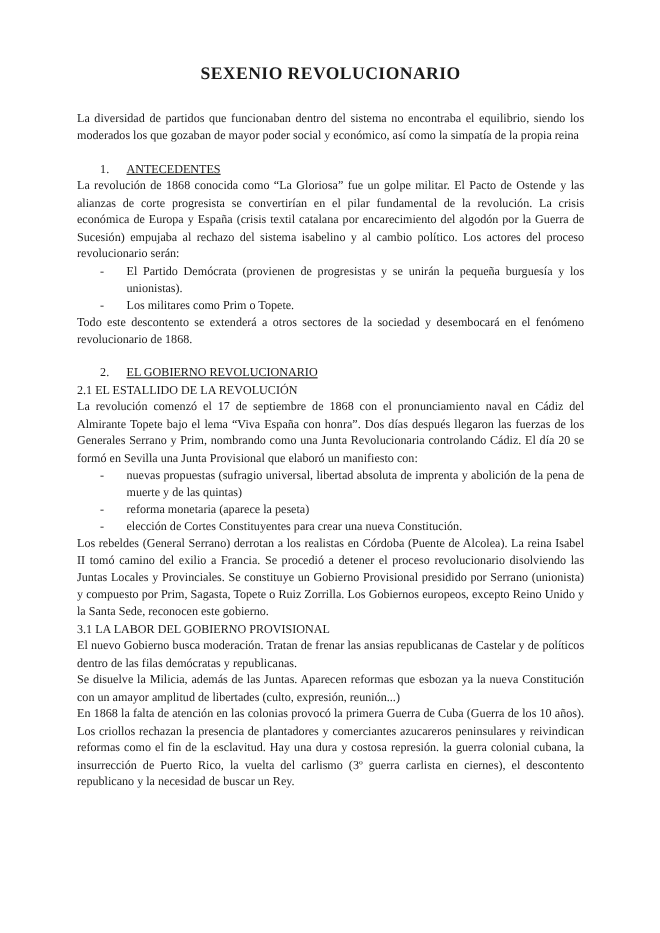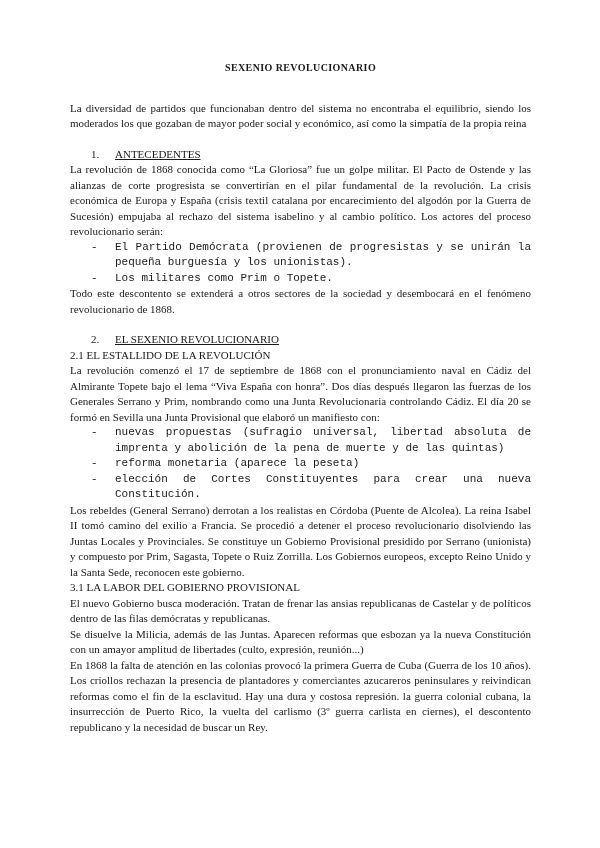--- a/index.html
+++ b/index.html
@@ -13,21 +13,21 @@
     box-sizing: border-box;
     padding: 60px 69px 0 70px;
     background: #ffffff;
     font-family: "Liberation Serif", "DejaVu Serif", serif;
     font-size: 11px;
     line-height: 15.5px;
     color: #1a1a1a;
     overflow: hidden;
   }
   .doc-title {
-    font-size: 10px;
+    font-size: 16px;
     font-weight: bold;
     text-align: center;
     letter-spacing: 0.4px;
     margin: 0 0 25px 0;
   }
   p.body-par {
     margin: 0;
     text-align: justify;
   }
   .sec-head {
@@ -48,21 +48,20 @@
     font-family: Liberation Serif, serif;
   }
   .gap-top {
     margin-top: 16px;
   }
   ul.dash-list {
     margin: 0;
     padding: 0;
     list-style: none;
     text-align: justify;
-    font-family: Liberation Mono, monospace;
   }
   ul.dash-list li {
     padding-left: 45px;
     position: relative;
   }
   ul.dash-list li::before {
     content: "-";
     position: absolute;
     left: 21px;
     top: 0;
@@ -86,21 +85,21 @@
 
   <ul class="dash-list">
     <li><span>El Partido Demócrata (provienen de progresistas y se unirán la pequeña burguesía y los unionistas).</span></li>
     <li><span>Los militares como Prim o Topete.</span></li>
   </ul>
 
   <p class="body-par">Todo este descontento se extenderá a otros sectores de la sociedad y desembocará en el fenómeno revolucionario de 1868.</p>
 
   <div class="sec-head">
     <span class="num">2.</span>
-    <span class="lbl">EL SEXENIO REVOLUCIONARIO</span>
+    <span class="lbl">EL GOBIERNO REVOLUCIONARIO</span>
   </div>
 
   <p class="body-par sub-head">2.1 EL ESTALLIDO DE LA REVOLUCIÓN</p>
 
   <p class="body-par">La revolución comenzó el 17 de septiembre de 1868 con el pronunciamiento naval en Cádiz del Almirante Topete bajo el lema “Viva España con honra”. Dos días después llegaron las fuerzas de los Generales Serrano y Prim, nombrando como una Junta Revolucionaria controlando Cádiz. El día 20 se formó en Sevilla una Junta Provisional que elaboró un manifiesto con:</p>
 
   <ul class="dash-list">
     <li><span>nuevas propuestas (sufragio universal, libertad absoluta de imprenta y abolición de la pena de muerte y de las quintas)</span></li>
     <li><span>reforma monetaria (aparece la peseta)</span></li>
     <li><span>elección de Cortes Constituyentes para crear una nueva Constitución.</span></li>

